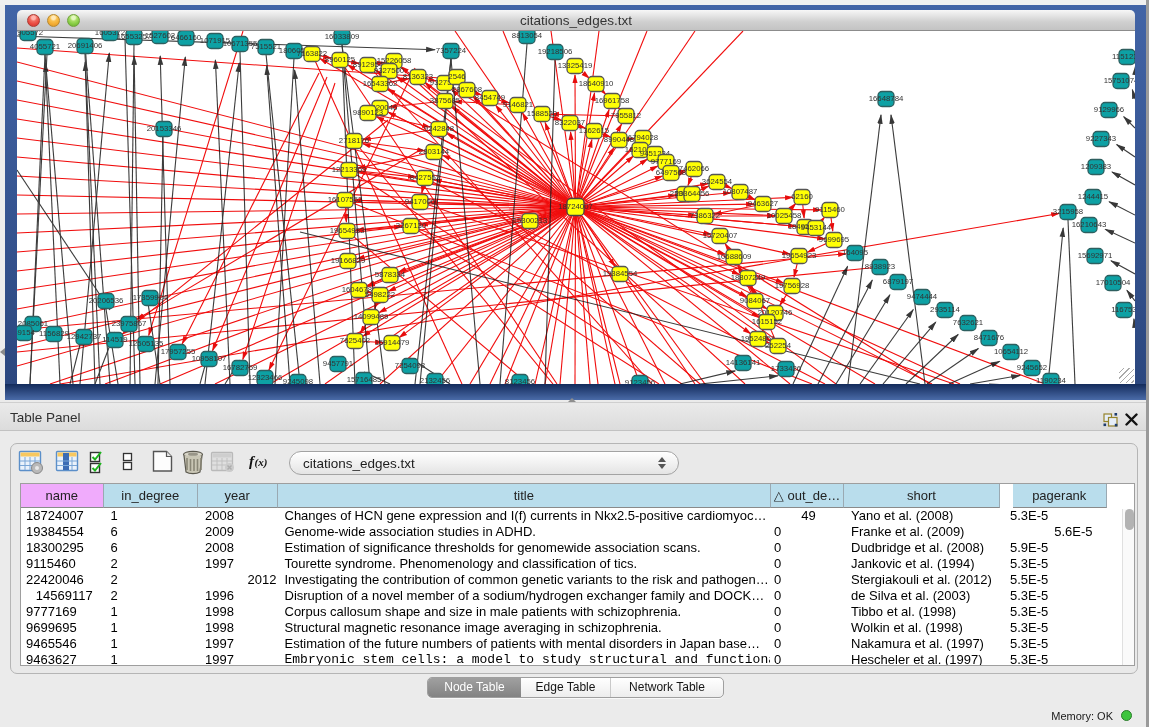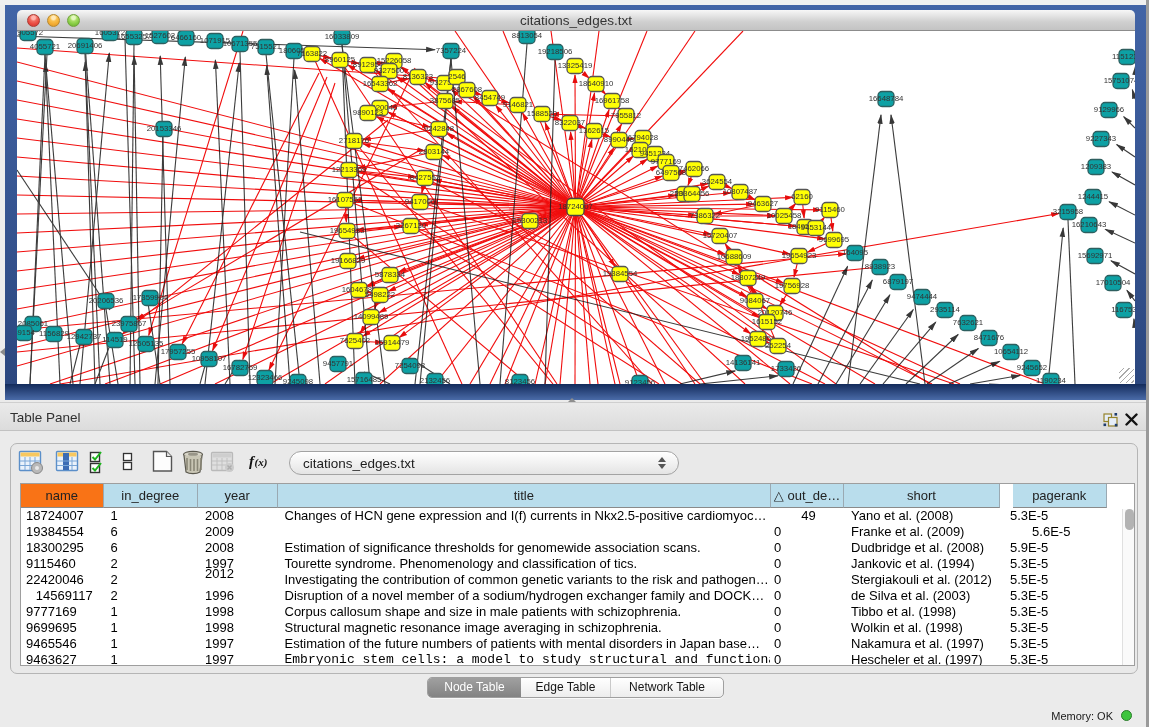--- a/index.html
+++ b/index.html
@@ -674,57 +674,58 @@
 #combo:after{content:"";position:absolute;right:12px;top:5px;width:0;height:0;
  border-left:4px solid transparent;border-right:4px solid transparent;border-bottom:5px solid #555;}
 #combo:before{content:"";position:absolute;right:12px;bottom:5px;width:0;height:0;
  border-left:4px solid transparent;border-right:4px solid transparent;border-top:5px solid #555;}
 </style>
 
    <div id="combo">
         <span>citations_edges.txt</span>
       </div>
    <div id="tview">
-     <div class="hcell" style="left:0px;width:82.5px;background:#f97316;">name</div>
+     <div class="hcell" style="left:0px;width:82.5px;background:#f0abfc;">name</div>
         <div class="hcell" style="left:82.5px;width:94.5px;background:#b9ddec;">in_degree</div>
         <div class="hcell" style="left:177px;width:79.5px;background:#b9ddec;">year</div>
         <div class="hcell" style="left:256.5px;width:493.5px;background:#b9ddec;">title</div>
         <div class="hcell" style="left:750px;width:73px;background:#b9ddec;">△ out_de…</div>
         <div class="hcell" style="left:823px;width:156px;background:#b9ddec;">short</div>
         <div class="hcell" style="left:992px;width:93.5px;background:#b9ddec;">pagerank</div>
      <div class="cell" style="top:24.0px;left:1px;width:80.5px;text-align:left;padding-left:4px;">18724007</div>
         <div class="cell" style="top:24.0px;left:83.5px;width:92.5px;text-align:left;padding-left:6px;">1</div>
         <div class="cell" style="top:24.0px;left:178px;width:77.5px;text-align:left;padding-left:6px;">2008</div>
         <div class="cell" style="top:24.0px;left:257.5px;width:491.5px;text-align:left;padding-left:6px;">Changes of HCN gene expression and I(f) currents in Nkx2.5-positive cardiomyoc…</div>
         <div class="cell" style="top:24.0px;left:751px;width:71px;text-align:center;padding-left:2px;">49</div>
         <div class="cell" style="top:24.0px;left:824px;width:154px;text-align:left;padding-left:6px;">Yano et al. (2008)</div>
         <div class="cell" style="top:24.0px;left:980px;width:91.5px;text-align:left;padding-left:9px;">5.3E-5</div>
         <div class="cell" style="top:40.0px;left:1px;width:80.5px;text-align:left;padding-left:4px;">19384554</div>
         <div class="cell" style="top:40.0px;left:83.5px;width:92.5px;text-align:left;padding-left:6px;">6</div>
         <div class="cell" style="top:40.0px;left:178px;width:77.5px;text-align:left;padding-left:6px;">2009</div>
+        <div class="cell" style="top:40.0px;left:257.5px;width:491.5px;text-align:left;padding-left:6px;">Genome-wide association studies in ADHD.</div>
         <div class="cell" style="top:40.0px;left:751px;width:71px;text-align:left;padding-left:2px;">0</div>
         <div class="cell" style="top:40.0px;left:824px;width:154px;text-align:left;padding-left:6px;">Franke et al. (2009)</div>
-        <div class="cell" style="top:40.0px;left:980px;width:91.5px;text-align:center;padding-left:9px;">5.6E-5</div>
+        <div class="cell" style="top:40.0px;left:980px;width:91.5px;text-align:right;padding-left:9px;">5.6E-5</div>
         <div class="cell" style="top:56.0px;left:1px;width:80.5px;text-align:left;padding-left:4px;">18300295</div>
         <div class="cell" style="top:56.0px;left:83.5px;width:92.5px;text-align:left;padding-left:6px;">6</div>
         <div class="cell" style="top:56.0px;left:178px;width:77.5px;text-align:left;padding-left:6px;">2008</div>
         <div class="cell" style="top:56.0px;left:257.5px;width:491.5px;text-align:left;padding-left:6px;">Estimation of significance thresholds for genomewide association scans.</div>
         <div class="cell" style="top:56.0px;left:751px;width:71px;text-align:left;padding-left:2px;">0</div>
         <div class="cell" style="top:56.0px;left:824px;width:154px;text-align:left;padding-left:6px;">Dudbridge et al. (2008)</div>
         <div class="cell" style="top:56.0px;left:980px;width:91.5px;text-align:left;padding-left:9px;">5.9E-5</div>
         <div class="cell" style="top:72.0px;left:1px;width:80.5px;text-align:left;padding-left:4px;">9115460</div>
         <div class="cell" style="top:72.0px;left:83.5px;width:92.5px;text-align:left;padding-left:6px;">2</div>
         <div class="cell" style="top:72.0px;left:178px;width:77.5px;text-align:left;padding-left:6px;">1997</div>
         <div class="cell" style="top:72.0px;left:257.5px;width:491.5px;text-align:left;padding-left:6px;">Tourette syndrome. Phenomenology and classification of tics.</div>
         <div class="cell" style="top:72.0px;left:751px;width:71px;text-align:left;padding-left:2px;">0</div>
         <div class="cell" style="top:72.0px;left:824px;width:154px;text-align:left;padding-left:6px;">Jankovic et al. (1994)</div>
         <div class="cell" style="top:72.0px;left:980px;width:91.5px;text-align:left;padding-left:9px;">5.3E-5</div>
         <div class="cell" style="top:88.0px;left:1px;width:80.5px;text-align:left;padding-left:4px;">22420046</div>
         <div class="cell" style="top:88.0px;left:83.5px;width:92.5px;text-align:left;padding-left:6px;">2</div>
-        <div class="cell" style="top:82px;left:178px;width:77.5px;text-align:left;padding-left:6px;">2012</div>
+        <div class="cell" style="top:88.0px;left:178px;width:77.5px;text-align:right;padding-left:6px;">2012</div>
         <div class="cell" style="top:88.0px;left:257.5px;width:491.5px;text-align:left;padding-left:6px;">Investigating the contribution of common genetic variants to the risk and pathogen…</div>
         <div class="cell" style="top:88.0px;left:751px;width:71px;text-align:left;padding-left:2px;">0</div>
         <div class="cell" style="top:88.0px;left:824px;width:154px;text-align:left;padding-left:6px;">Stergiakouli et al. (2012)</div>
         <div class="cell" style="top:88.0px;left:980px;width:91.5px;text-align:left;padding-left:9px;">5.5E-5</div>
         <div class="cell" style="top:104.0px;left:1px;width:80.5px;text-align:center;padding-left:4px;">14569117</div>
         <div class="cell" style="top:104.0px;left:83.5px;width:92.5px;text-align:left;padding-left:6px;">2</div>
         <div class="cell" style="top:104.0px;left:178px;width:77.5px;text-align:left;padding-left:6px;">1996</div>
         <div class="cell" style="top:104.0px;left:257.5px;width:491.5px;text-align:left;padding-left:6px;">Disruption of a novel member of a sodium/hydrogen exchanger family and DOCK…</div>
         <div class="cell" style="top:104.0px;left:751px;width:71px;text-align:left;padding-left:2px;">0</div>
         <div class="cell" style="top:104.0px;left:824px;width:154px;text-align:left;padding-left:6px;">de Silva et al. (2003)</div>

